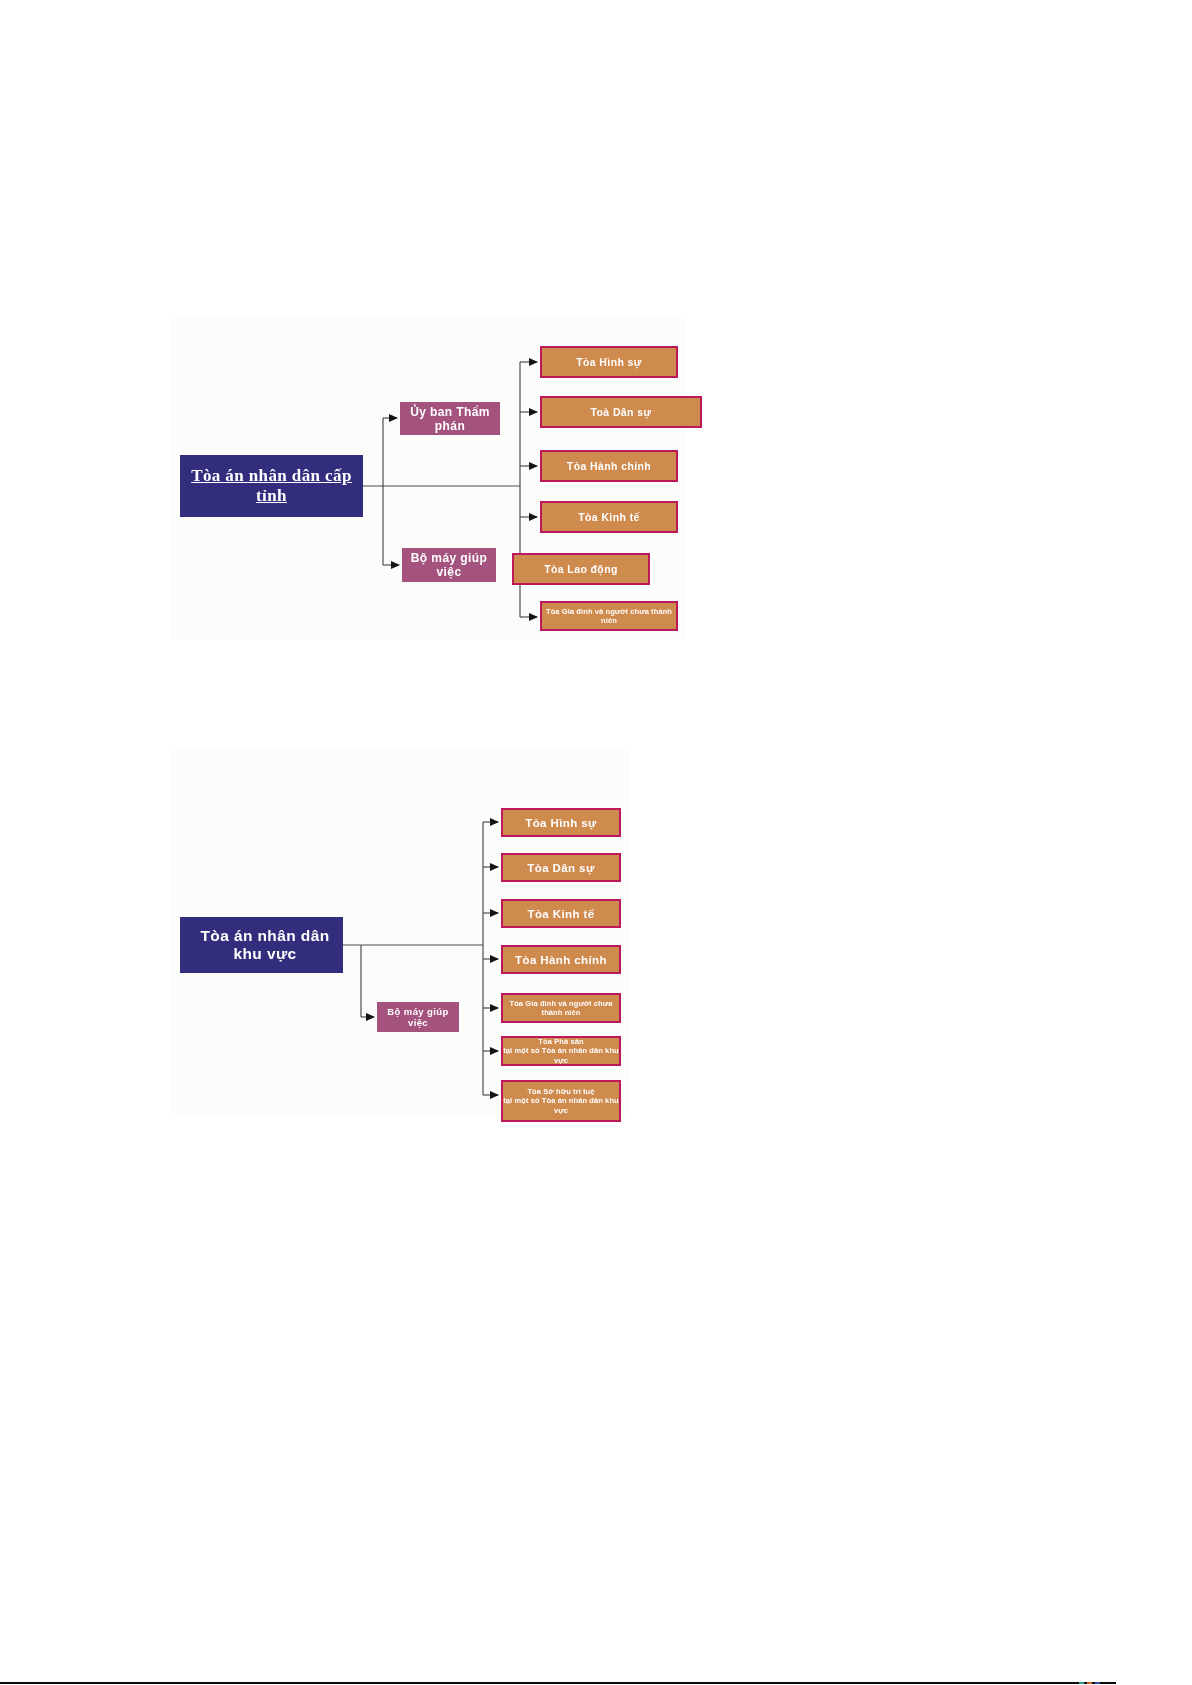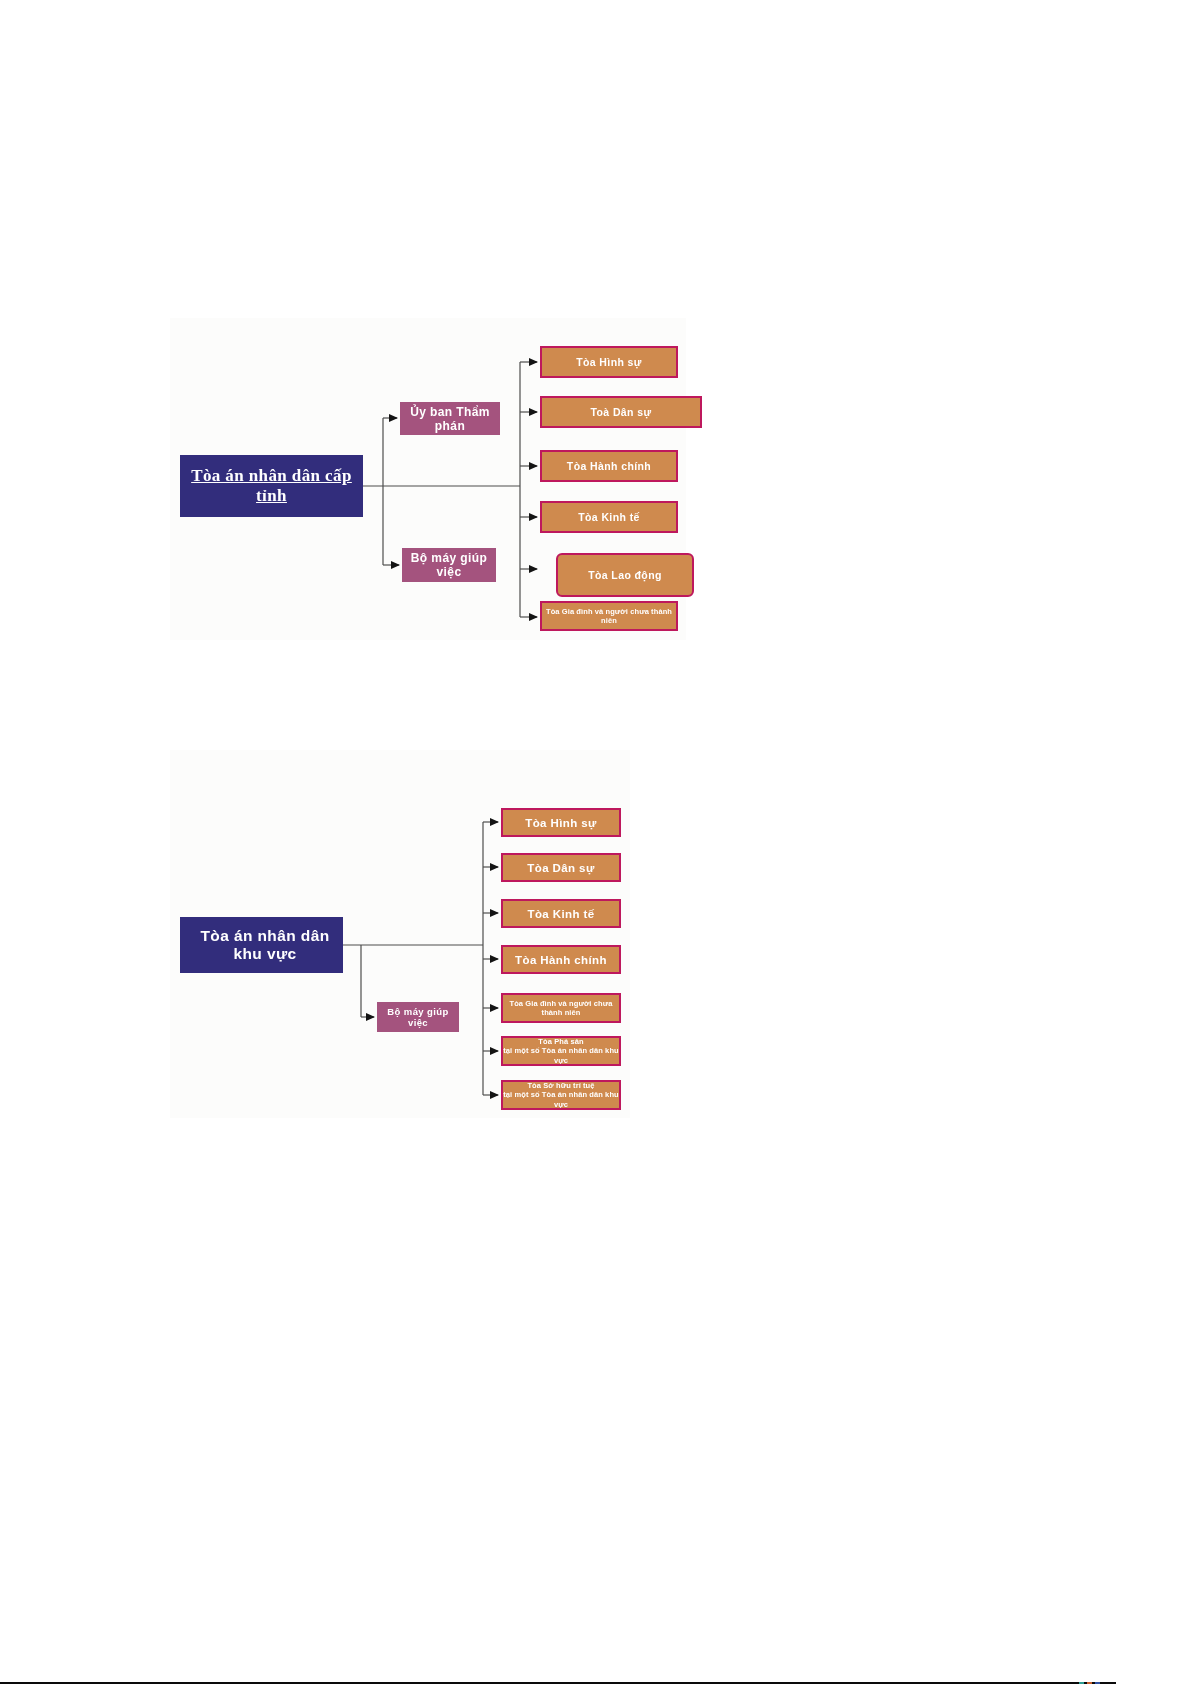--- a/index.html
+++ b/index.html
@@ -74,21 +74,21 @@
 <div class="node node-purple" style="left:402px;top:548px;width:94px;height:34px;">Bộ máy giúp việc</div>
 
 <div class="node node-orange" style="left:540px;top:346px;width:138px;height:32px;">Tòa Hình sự</div>
 
 <div class="node node-orange" style="left:540px;top:396px;width:162px;height:32px;">Toà Dân sự</div>
 
 <div class="node node-orange" style="left:540px;top:450px;width:138px;height:32px;">Tòa Hành chính</div>
 
 <div class="node node-orange" style="left:540px;top:501px;width:138px;height:32px;">Tòa Kinh tế</div>
 
-<div class="node node-orange" style="left:556px;top:553px;width:138px;height:44px;border-radius:6px;">Tòa Lao động</div>
+<div class="node node-orange" style="left:512px;top:553px;width:138px;height:32px;">Tòa Lao động</div>
 
 <div class="node node-orange node-small" style="left:540px;top:601px;width:138px;height:30px;">Tòa Gia đình và người chưa thành niên</div>
 
 <div class="node node-root node-root-sans" style="left:180px;top:917px;width:163px;height:56px;">Tòa án nhân dân khu vực</div>
 
 <div class="node node-purple" style="left:377px;top:1002px;width:82px;height:30px;font-size:9.5px;">Bộ máy giúp việc</div>
 
 <div class="node node-orange d2" style="left:501px;top:808px;width:120px;height:29px;">Tòa Hình sự</div>
 
 <div class="node node-orange d2" style="left:501px;top:853px;width:120px;height:29px;">Tòa Dân sự</div>
@@ -97,21 +97,21 @@
 
 <div class="node node-orange d2" style="left:501px;top:945px;width:120px;height:29px;">Tòa Hành chính</div>
 
 <div class="node node-orange node-small" style="left:501px;top:993px;width:120px;height:30px;">Tòa Gia đình và người chưa thành niên</div>
 
 <div class="node node-orange node-small two-line" style="left:501px;top:1036px;width:120px;height:30px;">
   <span>Tòa Phá sản</span>
   <span>tại một số Tòa án nhân dân khu vực</span>
 </div>
 
-<div class="node node-orange node-small two-line" style="left:501px;top:1080px;width:120px;height:30px;">
+<div class="node node-orange node-small two-line" style="left:501px;top:1080px;width:120px;height:42px;">
   <span>Tòa Sở hữu trí tuệ</span>
   <span>tại một số Tòa án nhân dân khu vực</span>
 </div>
 
 <div class="page-bottom-line"></div>
 <div class="edge-dash" style="left:1079px;width:5px;background:#2f9e94;"></div>
 <div class="edge-dash" style="left:1087px;width:5px;background:#c9622f;"></div>
 <div class="edge-dash" style="left:1095px;width:5px;background:#2f4f9e;"></div>
 
 </body></html>

